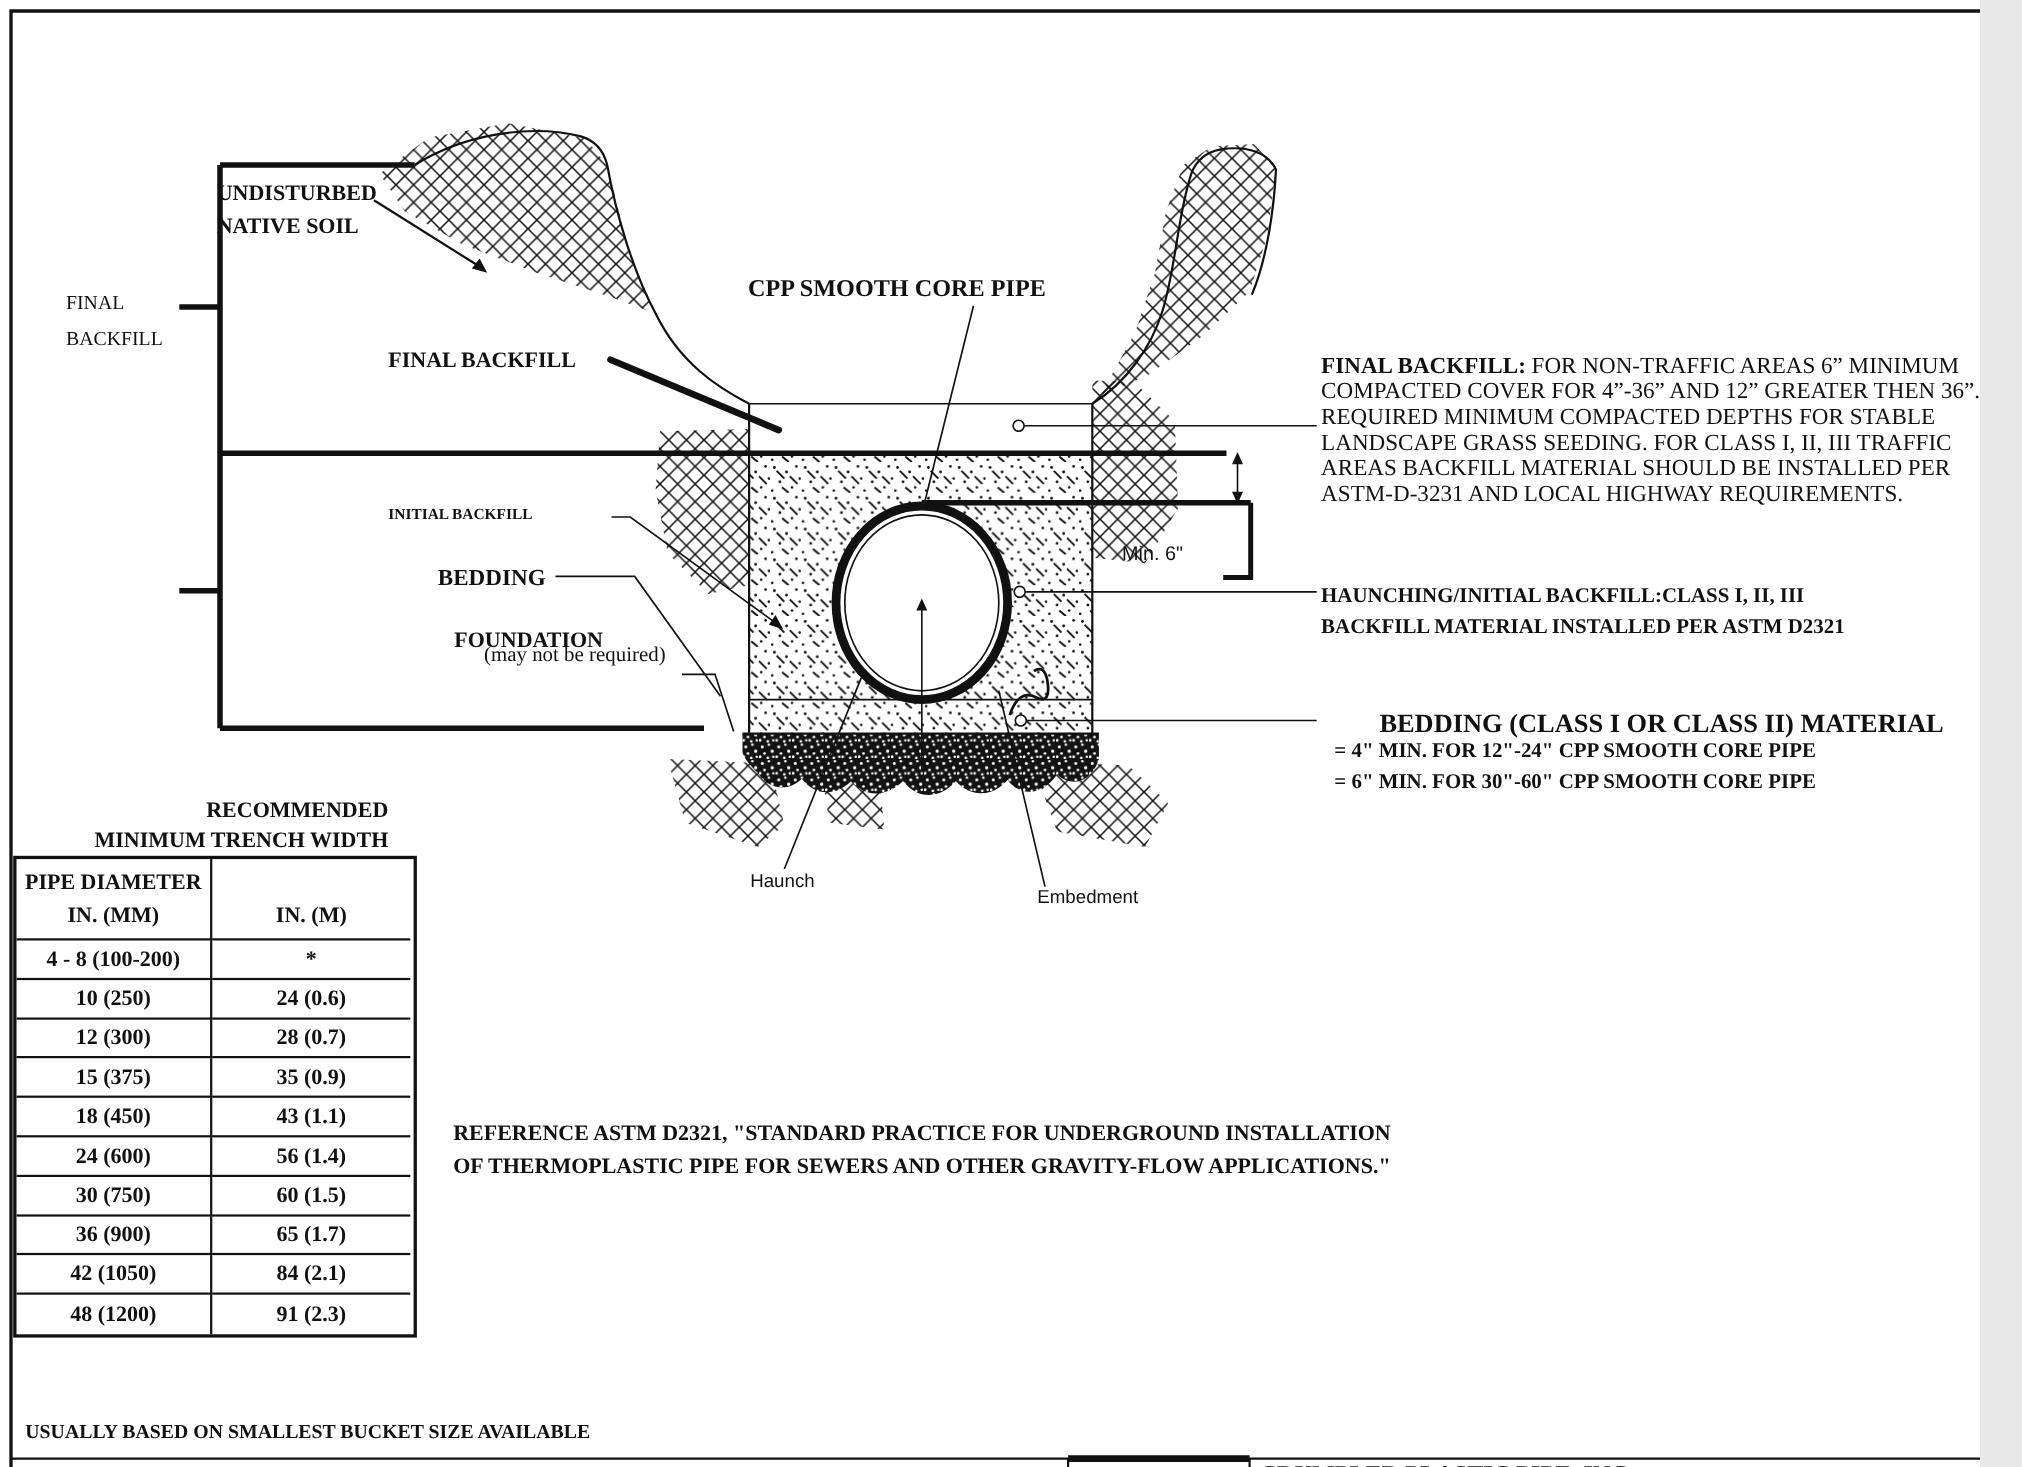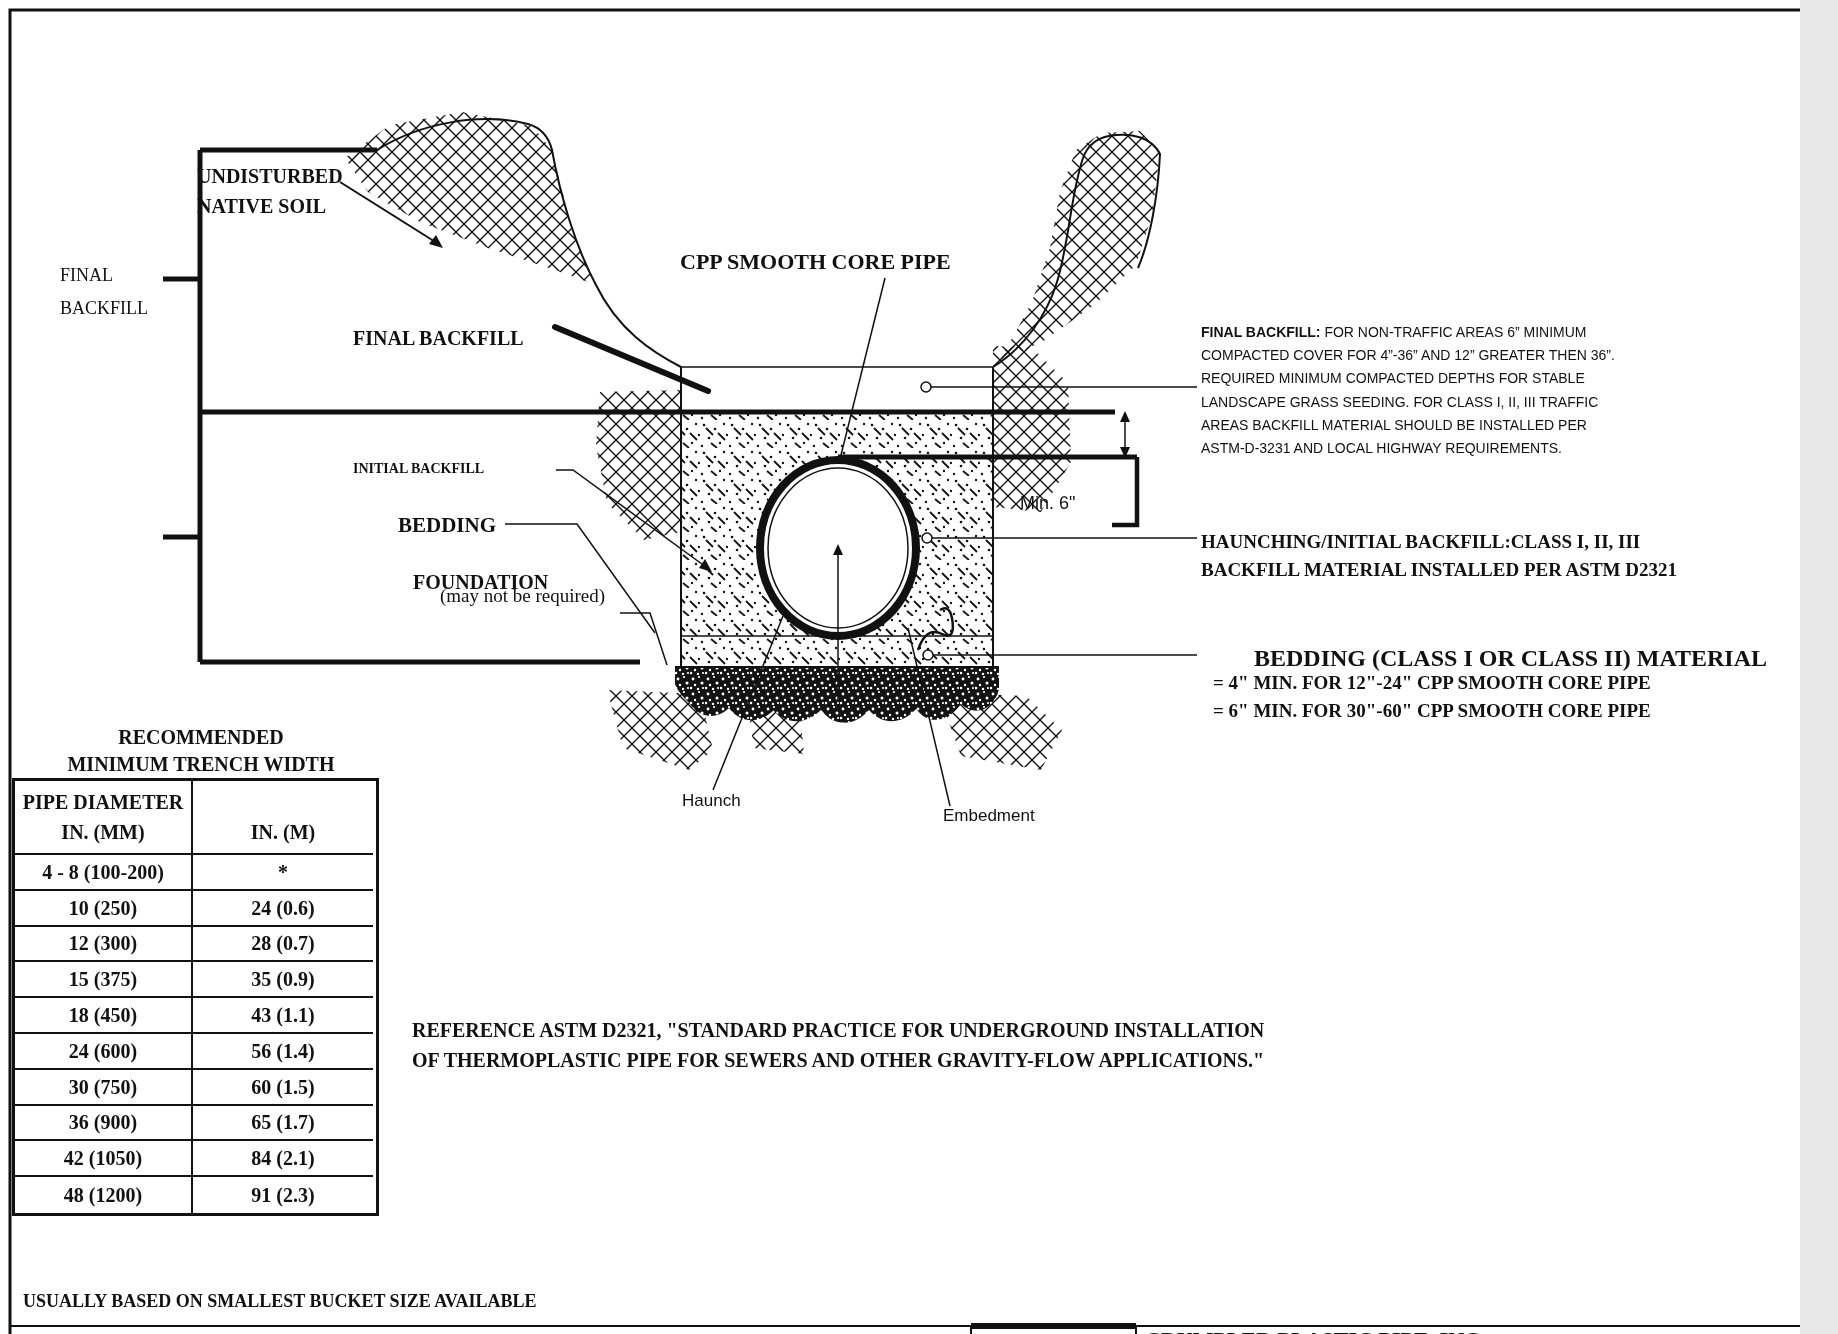--- a/index.html
+++ b/index.html
@@ -3,31 +3,31 @@
 <meta charset="utf-8">
 <style>
   html,body{margin:0;padding:0;background:#e8e8e8;}
   .page{position:relative;width:1800px;height:1334px;background:#ffffff;overflow:hidden;
         font-family:"Liberation Serif",serif;color:#111;}
   svg{position:absolute;left:0;top:0;}
   .lbl{position:absolute;white-space:nowrap;line-height:1.1;color:#111;}
   .sb{font-family:"Liberation Serif",serif;font-weight:bold;}
   .sr{font-family:"Liberation Serif",serif;font-weight:normal;}
   .ss{font-family:"Liberation Sans",sans-serif;font-weight:normal;}
-  .para{position:absolute;font-family:Liberation Sans, sans-serif;font-size:14px;line-height:23.2px;white-space:nowrap;}
+  .para{position:absolute;font-family:Liberation Serif, serif;font-size:21px;line-height:23.2px;white-space:nowrap;}
   
   .ttable{position:absolute;left:12px;top:778px;width:361px;border:3px solid #111;
           display:grid;grid-template-columns:178px 180px;grid-template-rows:74px repeat(10,35.8px);
           background:#fff;box-sizing:content-box;}
   .ttable .cell{border-right:2.5px solid #111;border-bottom:2.5px solid #111;
           display:flex;flex-direction:column;align-items:center;justify-content:center;
           font-family:"Liberation Serif",serif;font-weight:bold;font-size:20px;line-height:30px;}
   .ttable .cell:nth-child(2n){border-right:none;}
   .ttable .cell.lastrow{border-bottom:none;}
-  .tcap{position:absolute;left:25px;width:352px;text-align:center;}
+  .tcap{position:absolute;left:1px;width:352px;text-align:right;}
 </style>
 </head>
 <body>
 
 <div class="page">
 
   <svg width="1838" height="1334" viewBox="0 0 1838 1334">
     <defs>
       <pattern id="xh" width="16" height="16" patternUnits="userSpaceOnUse">
         <path d="M0,0 L16,16 M16,0 L0,16" stroke="#111" stroke-width="1.4" fill="none"></path>
@@ -134,21 +134,21 @@
     </g>
   </svg>
 
   <div class="lbl sb" style="left:197px;top:165px;font-size:20px;">UNDISTURBED</div>
   <div class="lbl sb" style="left:197px;top:195px;font-size:20px;">NATIVE SOIL</div>
 
   <div class="lbl sr" style="left:60px;top:266px;font-size:18px;">FINAL</div>
   <div class="lbl sr" style="left:60px;top:299px;font-size:18px;">BACKFILL</div>
 
   <div class="lbl sb" style="left:680px;top:250px;font-size:22px;">CPP SMOOTH CORE PIPE</div>
-  <div class="lbl sb" style="left:353px;top:327px;font-size:20px;">FINAL BACKFILL</div>
+  <div class="lbl sb" style="left:353px;top:317px;font-size:20px;">FINAL BACKFILL</div>
   <div class="lbl sb" style="left:353px;top:461px;font-size:14px;">INITIAL BACKFILL</div>
   <div class="lbl sb" style="left:398px;top:514px;font-size:21px;">BEDDING</div>
   <div class="lbl sb" style="left:413px;top:571px;font-size:20px;">FOUNDATION</div>
   <div class="lbl sr" style="left:440px;top:586px;font-size:19px;font-family:Liberation Serif, serif;">(may not be required)</div>
 
   <div class="lbl ss" style="left:1020px;top:494px;font-size:18px;">Min. 6"</div>
   <div class="lbl ss" style="left:682px;top:792px;font-size:17px;">Haunch</div>
   <div class="lbl ss" style="left:943px;top:807px;font-size:17px;">Embedment</div>
 
   <div class="para" style="left:1201px;top:321px;">

